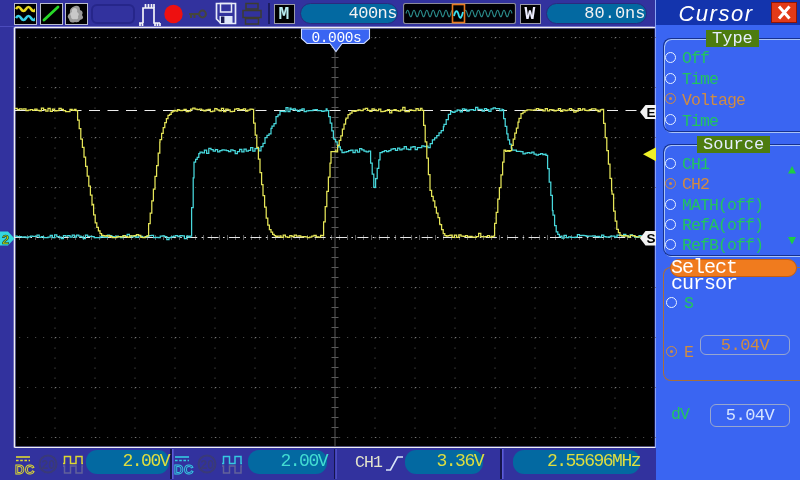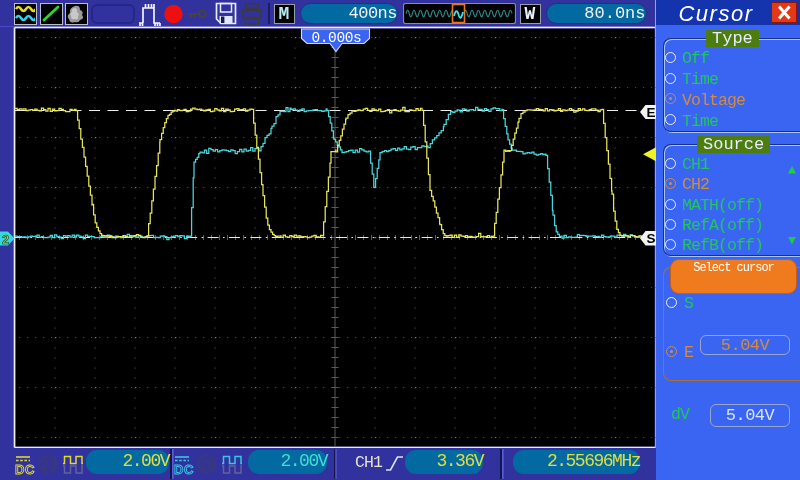--- a/index.html
+++ b/index.html
@@ -12,21 +12,21 @@
 #xbtn { position:absolute; left:115px; top:2px; width:26px; height:21px; background:#e23a18; border:1px solid #8c1508; }
 .fs { position:absolute; border:1px solid #16318f; border-radius:8px; box-shadow:inset 1px 1px 0 #a9c3f8, 1px 1px 0 #a9c3f8; }
 .leg { position:absolute; top:-9px; background:#4d7c0f; padding:0 6px; font-size:17px; color:#e6eeff; line-height:17px; }
 .radio { position:absolute; width:11px; height:11px; border:1.6px solid #e9f1ff; border-radius:50%; }
 .radio.on { border-color:#d08c42; }
 .radio.on::after { content:""; position:absolute; left:2.6px; top:2.6px; width:3.6px; height:3.6px; border-radius:50%; background:#d08c42; }
 .rlab { position:absolute; font-size:16.5px; line-height:16px; color:#22c55e; letter-spacing:-0.9px; }
 .rlab.org { color:#d08c42; }
 .vbox { position:absolute; border:1px solid #97a6cf; border-radius:6px; text-align:center; font-size:17px; letter-spacing:-0.5px; color:#d5e4ff; }
 .vbox.org { color:#d08c42; }
-#selbtn { position:absolute; left:670px; top:259px; width:127px; height:35px; background:#f07b1e; border:1px solid #c55f10; border-radius:9px; text-align:center; font-size:12px; line-height:16px; color:#fff; letter-spacing:-1px; }
+#selbtn { position:absolute; left:670px; top:259px; width:127px; height:18px; background:#f07b1e; border:1px solid #c55f10; border-radius:9px; text-align:left; font-size:20px; line-height:16px; color:#fff; letter-spacing:-1px; }
 
 .ibox { position:absolute; top:2.5px; width:23px; height:22px; background:#000; border:1.5px solid #b9bccd; }
 .pill { position:absolute; background:#0369a1; border-radius:11px; text-align:right; color:#f2f2f2; }
 .sqbox { position:absolute; top:4px; width:21px; height:20px; background:#000; border:1.5px solid #9a9aa8; text-align:center; font-size:18px; font-weight:bold; line-height:18px; }
 
 #bbar { position:absolute; left:0; top:448px; width:656px; height:32px; background:#32329e; }
 .bsep { position:absolute; top:449px; width:1.3px; height:30px; background:#15154d; box-shadow:1.6px 0 0 #5c5cda; }
 </style></head>
 <body>
 <div id="scr">

